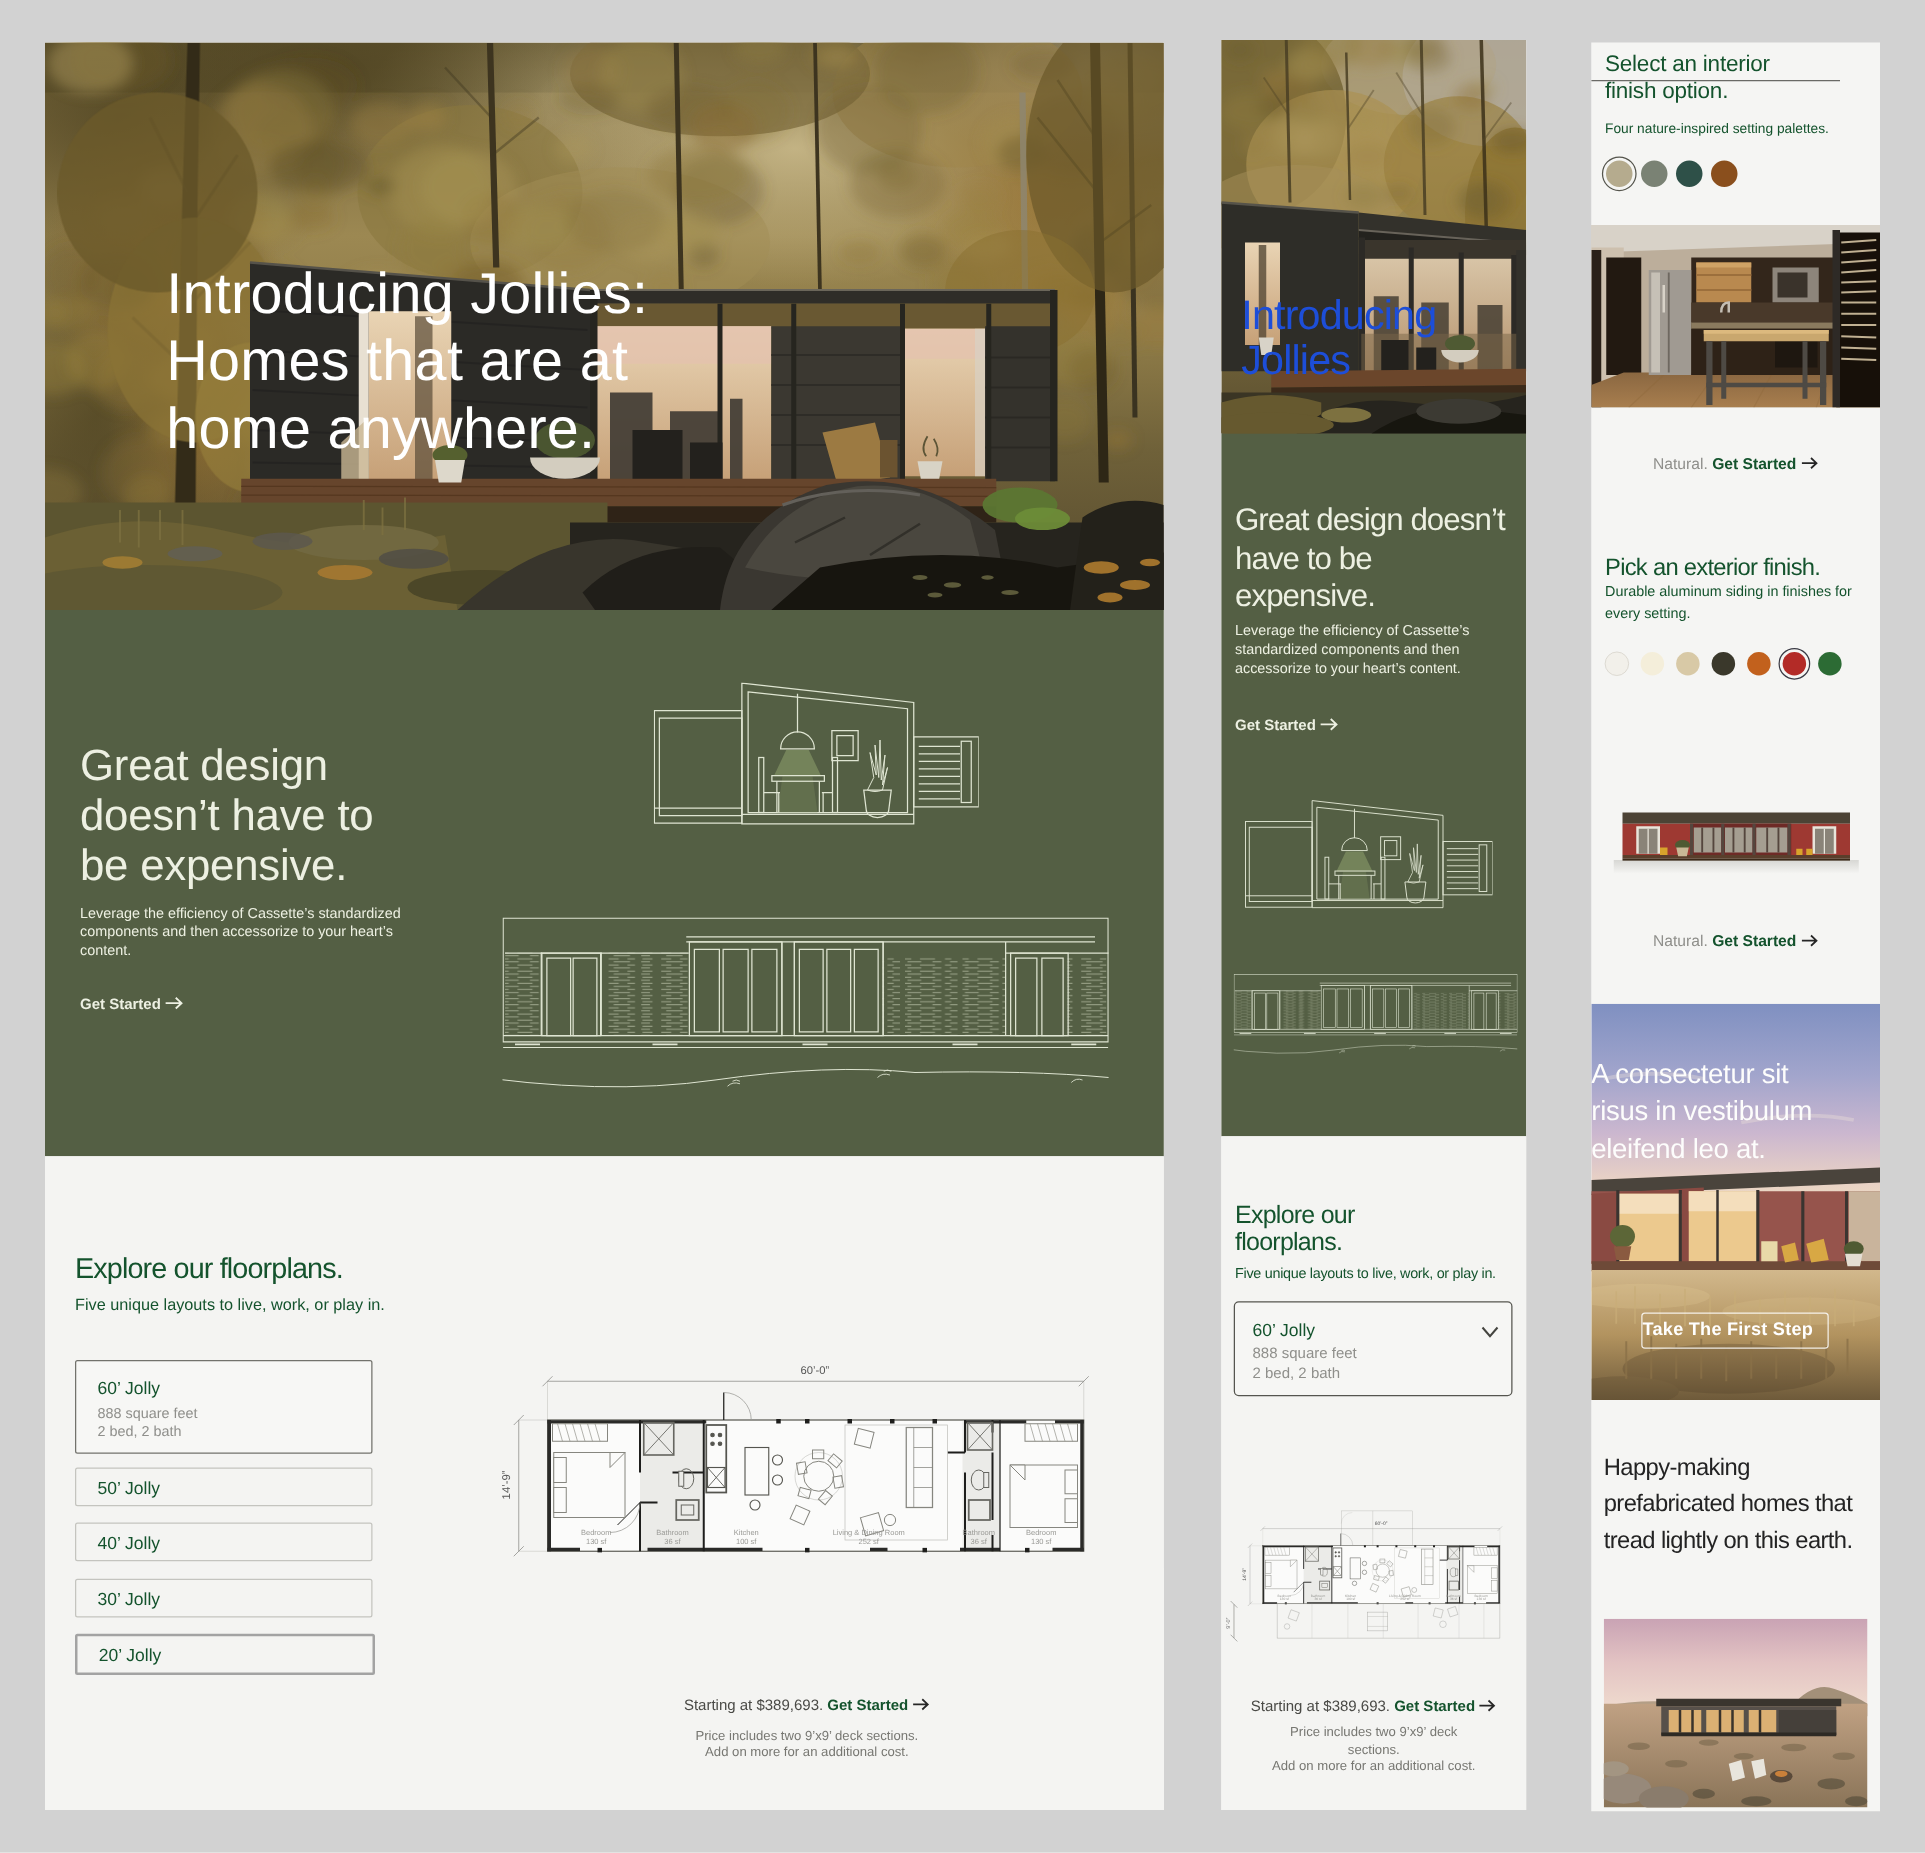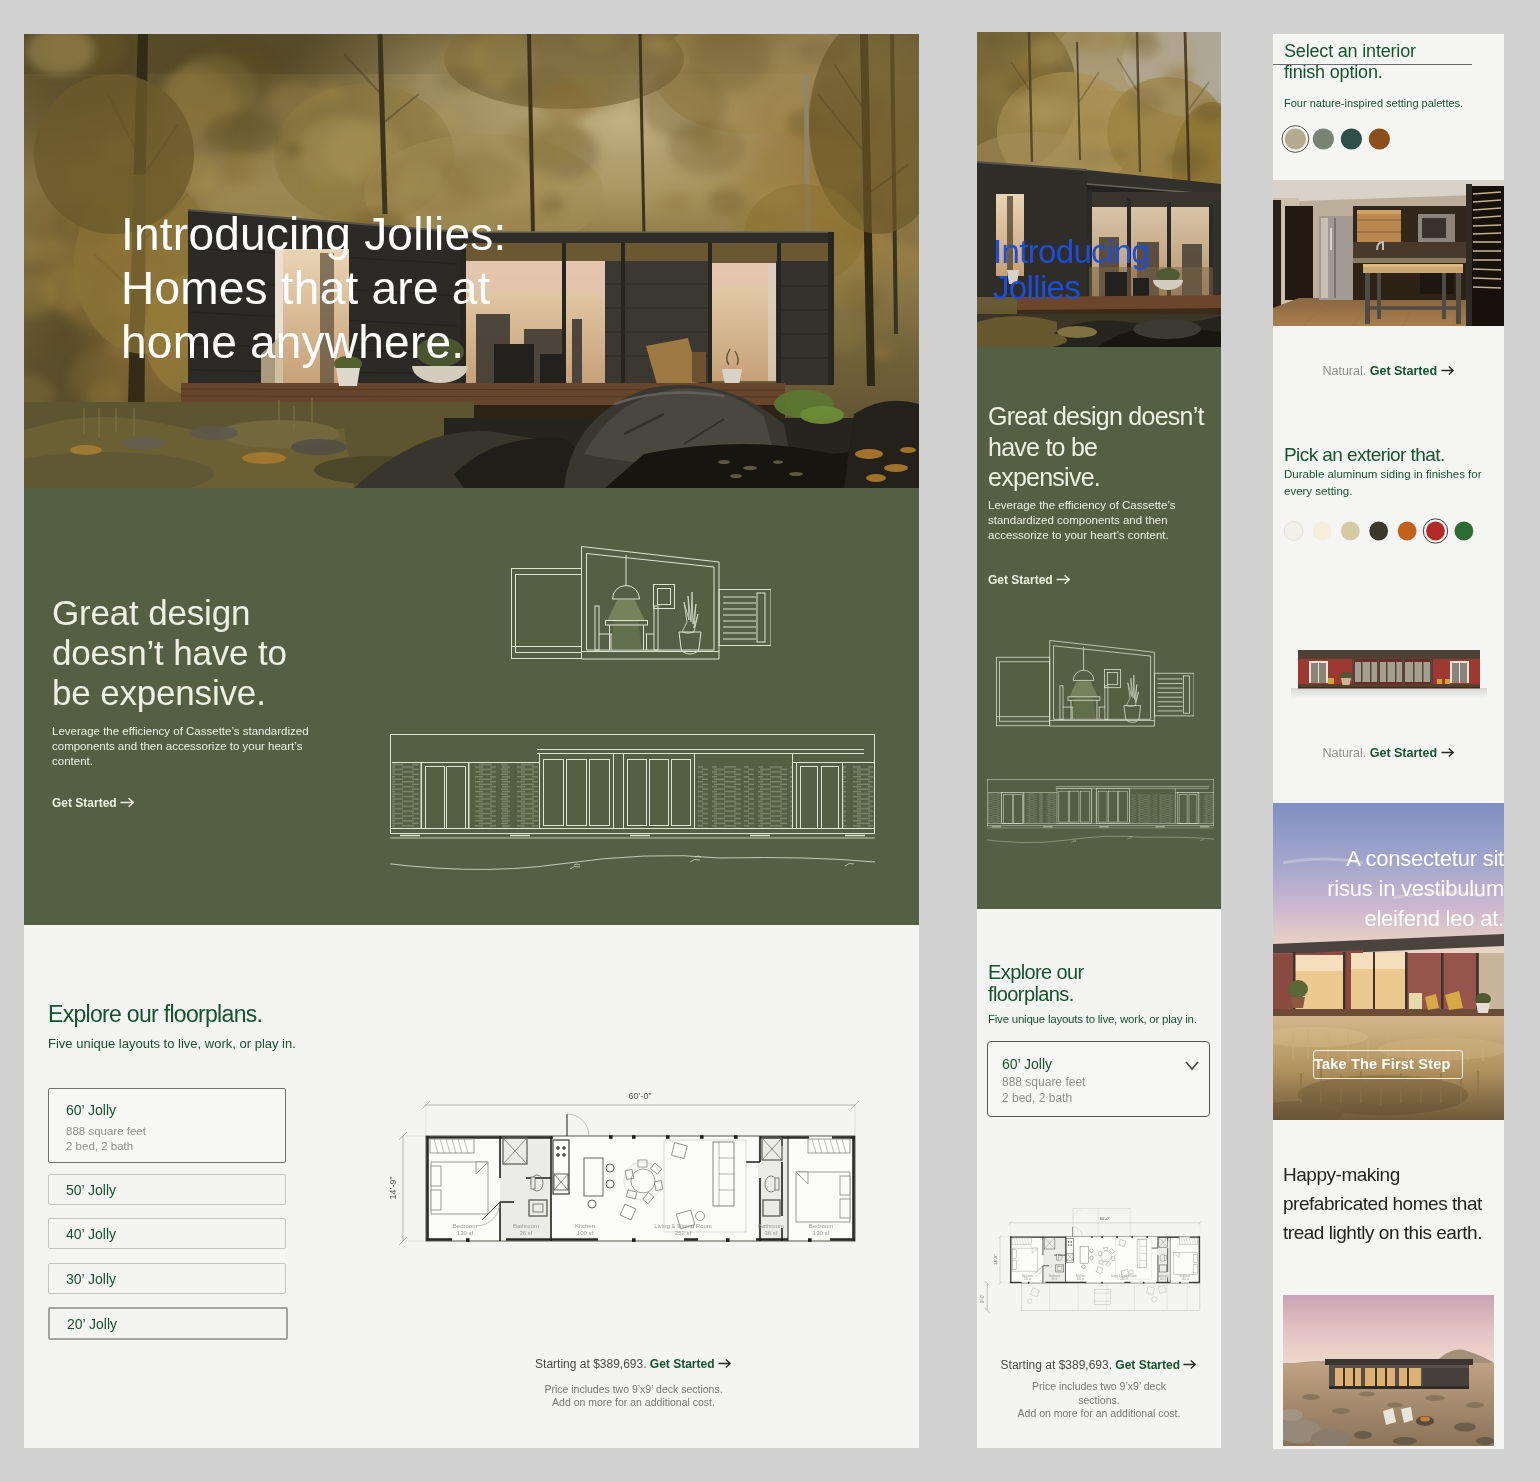--- a/index.html
+++ b/index.html
@@ -6,21 +6,21 @@
   body{width:1540px;height:1482px;background:#d2d2d2;font-family:"Liberation Sans",sans-serif;position:relative;overflow:hidden}
   .abs{position:absolute}
   .panel{position:absolute;background:#f5f5f3;overflow:hidden}
   .green-txt{color:#edf0e2}
   .dark{color:#14532d}
   .gray{color:#8f8f8b}
 </style>
 </head>
 <body>
 
-<div class="panel" id="desktop" style="left:24px;top:34px;width:895px;height:1414px">
+<div class="panel" id="desktop" style="left:36px;top:34px;width:895px;height:1414px">
 
   <svg class="abs" style="left:0;top:0" width="895" height="454" viewBox="0 0 895 454">
     <defs>
       <linearGradient id="dsky" x1="0" y1="0" x2="0" y2="1">
         <stop offset="0" stop-color="#6e6038"></stop>
         <stop offset="0.16" stop-color="#857344"></stop>
         <stop offset="0.34" stop-color="#9c8852"></stop>
         <stop offset="0.52" stop-color="#8f7c48"></stop>
         <stop offset="0.72" stop-color="#6f6139"></stop>
         <stop offset="1" stop-color="#55492d"></stop>
@@ -966,21 +966,21 @@
       <line x1="200" y1="98" x2="228" y2="99"></line>
         <line x1="200" y1="107" x2="228" y2="108"></line>
     </g>
     <rect x="193" y="4" width="6" height="142" fill="#2e2a26"></rect>
   </svg>
 
   <div class="abs" style="left:0;top:330px;width:231px;text-align:center;font-size:12.5px"><span style="color:#8f8f8b">Natural.</span> <span class="dark" style="font-weight:bold">Get Started <svg style="vertical-align:-1px" width="14" height="11" viewBox="0 0 14 11">
           <path d="M0.5 5.5 H12 M7.8 1.4 L12.2 5.5 L7.8 9.6" stroke="#262626" stroke-width="1.4" fill="none"></path>
         </svg></span></div>
 
-  <div class="abs dark" style="left:11px;top:410px;font-size:19px;letter-spacing:-0.03em">Pick an exterior that.</div>
+  <div class="abs dark" style="left:11px;top:410px;font-size:19px;letter-spacing:-0.03em">Pick an exterior finish.</div>
 
   <div class="abs dark" style="left:11px;top:432px;width:212px;font-size:11.5px;line-height:17px">Durable aluminum siding in finishes for every setting.</div>
 
   <svg class="abs" style="left:0;top:480px" width="231" height="34" viewBox="0 0 231 34">
     <circle cx="20.5" cy="17" r="9.4" fill="#f2f0ea" stroke="#dddad2" stroke-width="0.8"></circle>
     <circle cx="48.9" cy="17" r="9.4" fill="#f4eeda"></circle>
     <circle cx="77.3" cy="17" r="9.4" fill="#d8c9a6"></circle>
     <circle cx="105.7" cy="17" r="9.4" fill="#3a382b"></circle>
     <circle cx="134.1" cy="17" r="9.4" fill="#c2611d"></circle>
     <circle cx="162.5" cy="17" r="9.4" fill="#b32b27"></circle>
@@ -1100,21 +1100,21 @@
     <g opacity="0.25">
       <ellipse cx="40" cy="234" rx="55" ry="10" fill="#e2cb98"></ellipse>
       <ellipse cx="170" cy="246" rx="65" ry="11" fill="#dcc28e"></ellipse>
       <ellipse cx="110" cy="292" rx="85" ry="20" fill="#4a3a26"></ellipse>
       <ellipse cx="25" cy="310" rx="45" ry="12" fill="#55432c"></ellipse>
     </g>
     <path d="M20 230 v26 M35 226 v30 M55 232 v24 M75 228 v30 M95 234 v24 M115 230 v28 M135 236 v22 M155 230 v28 M175 234 v24 M195 228 v30 M210 236 v22" stroke="#c9ad78" stroke-width="1.4" opacity="0.7"></path>
     <path d="M28 270 v30 M48 266 v34 M68 272 v28 M88 268 v32 M108 274 v28 M128 270 v30 M148 276 v24 M168 270 v30 M188 274 v26 M205 268 v30" stroke="#8a7148" stroke-width="1.6" opacity="0.8"></path>
   </svg>
 
-  <div class="abs" style="left:0;top:810px;width:231px;text-align:right;font-size:22px;line-height:30px;letter-spacing:-0.01em;color:#fdfdfc">A consectetur sit<br>risus in vestibulum<br>eleifend leo at.</div>
+  <div class="abs" style="left:0;top:810px;width:231px;text-align:left;font-size:22px;line-height:30px;letter-spacing:-0.01em;color:#fdfdfc">A consectetur sit<br>risus in vestibulum<br>eleifend leo at.</div>
 
   <div class="abs" style="left:40px;top:1016px;width:148px;height:27px;border:1px solid rgba(255,255,255,0.85);border-radius:3px;text-align:left;line-height:27px;font-size:14.5px;font-weight:bold;color:#fff;letter-spacing:0.2px">Take The First Step</div>
 
   <div class="abs" style="left:10px;top:1126px;font-size:19px;line-height:29.2px;letter-spacing:-0.025em;color:#232323">Happy-making prefabricated homes that tread lightly on this earth.</div>
 
   <svg class="abs" style="left:10px;top:1261px" width="211" height="151" viewBox="0 0 211 151">
     <defs>
       <linearGradient id="dessky" x1="0" y1="0" x2="0" y2="1">
         <stop offset="0" stop-color="#c9a3b4"></stop>
         <stop offset="0.5" stop-color="#e3c3c3"></stop>

